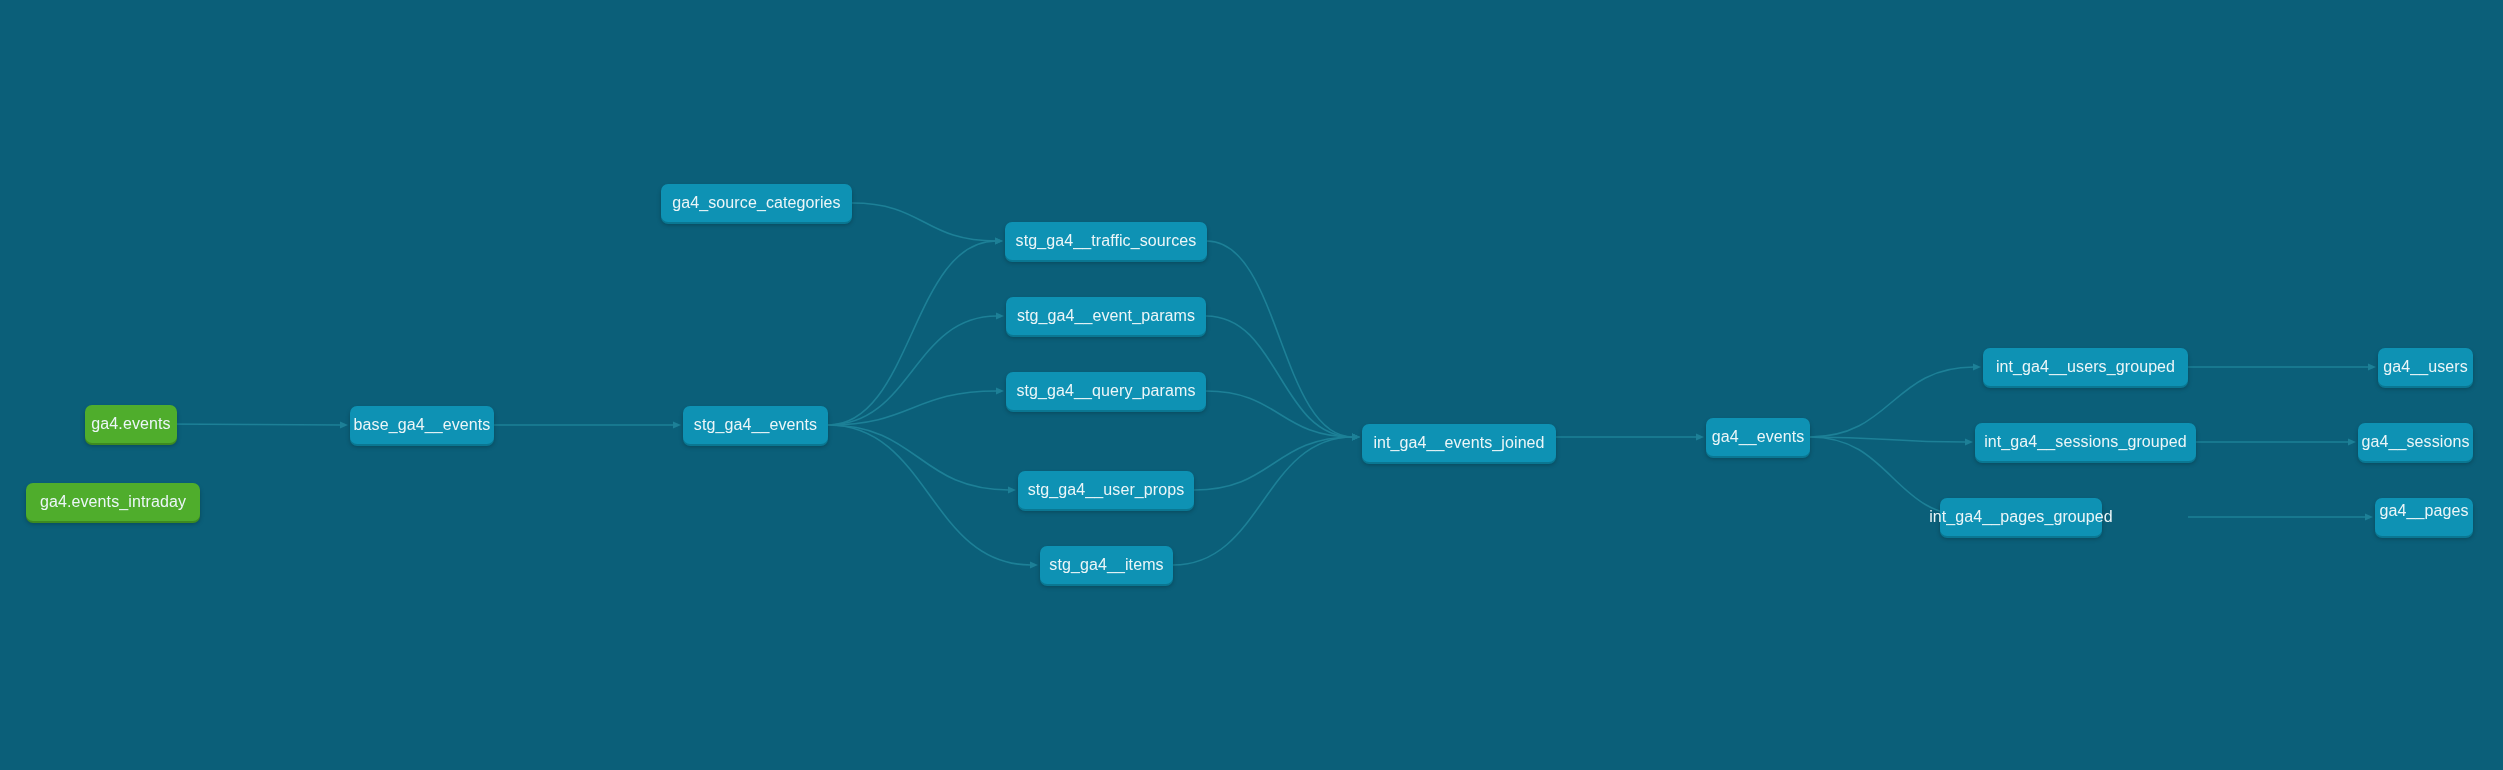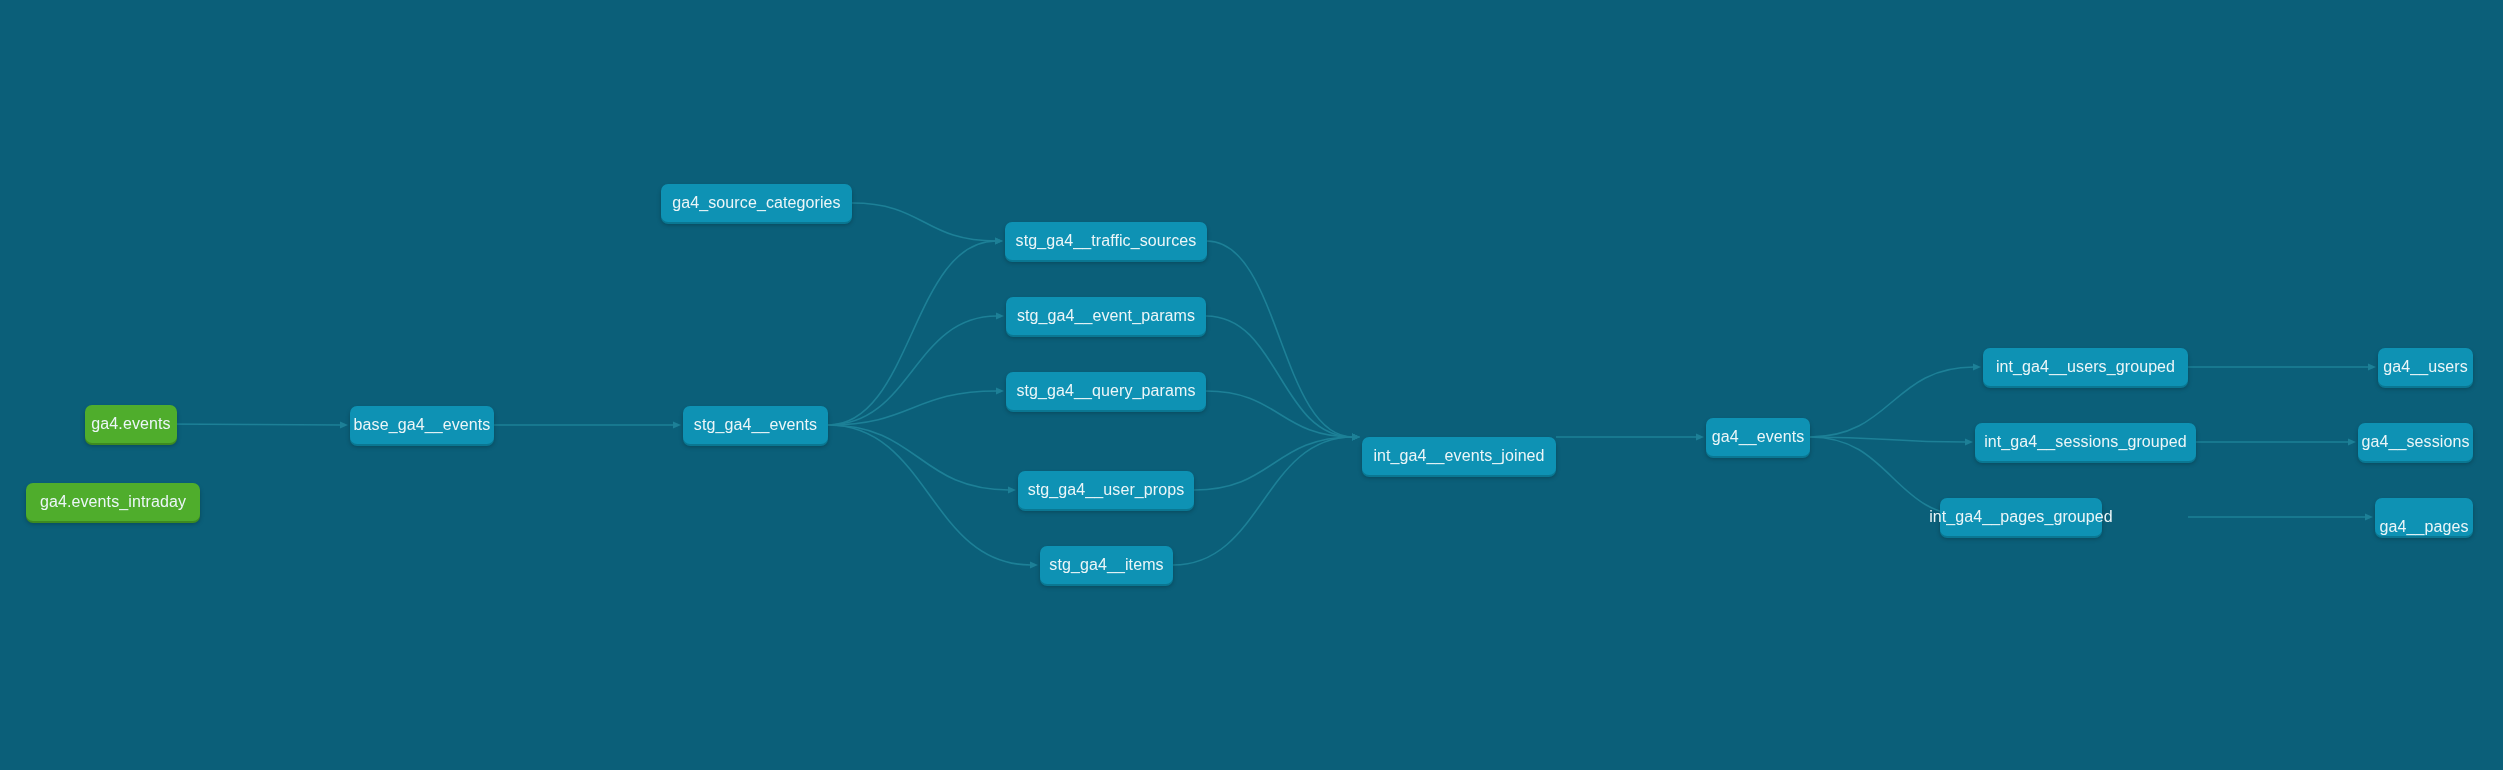--- a/index.html
+++ b/index.html
@@ -36,21 +36,21 @@
     box-sizing: border-box;
     display: flex;
     align-items: center;
     justify-content: center;
     height: 38px;
     border-radius: 7px;
     color: #ecf6f8;
     font-size: 16px;
     letter-spacing: 0.1px;
     white-space: nowrap;
-    padding: 0 13px;
+    padding: 16px 13px;
     cursor: pointer;
     box-shadow: 0 2px 2px rgba(0,0,0,0.22);
   }
   .node.model {
     background: #0e92b4;
     box-shadow: 0 2px 0 #0a7792, 0 3px 4px rgba(0,0,0,0.25);
   }
   .node.source {
     background: #4fad2c;
     box-shadow: 0 2px 0 #3d8a20, 0 3px 4px rgba(0,0,0,0.25);
@@ -126,21 +126,21 @@
       </div>
       <div class="node model" style="left: 1006px; top: 372px; width: 200px;">
         <span>stg_ga4__query_params</span>
       </div>
       <div class="node model" style="left: 1018px; top: 471px; width: 176px;">
         <span>stg_ga4__user_props</span>
       </div>
       <div class="node model" style="left: 1040px; top: 546px; width: 133px;">
         <span>stg_ga4__items</span>
       </div>
-      <div class="node model" style="left: 1362px; top: 437px; width: 194px;">
+      <div class="node model" style="left: 1362px; top: 424px; width: 194px;">
         <span>int_ga4__events_joined</span>
       </div>
       <div class="node model" style="left: 1706px; top: 418px; width: 104px;">
         <span>ga4__events</span>
       </div>
       <div class="node model" style="left: 1983px; top: 348px; width: 205px;">
         <span>int_ga4__users_grouped</span>
       </div>
       <div class="node model" style="left: 1975px; top: 423px; width: 221px;">
         <span>int_ga4__sessions_grouped</span>

